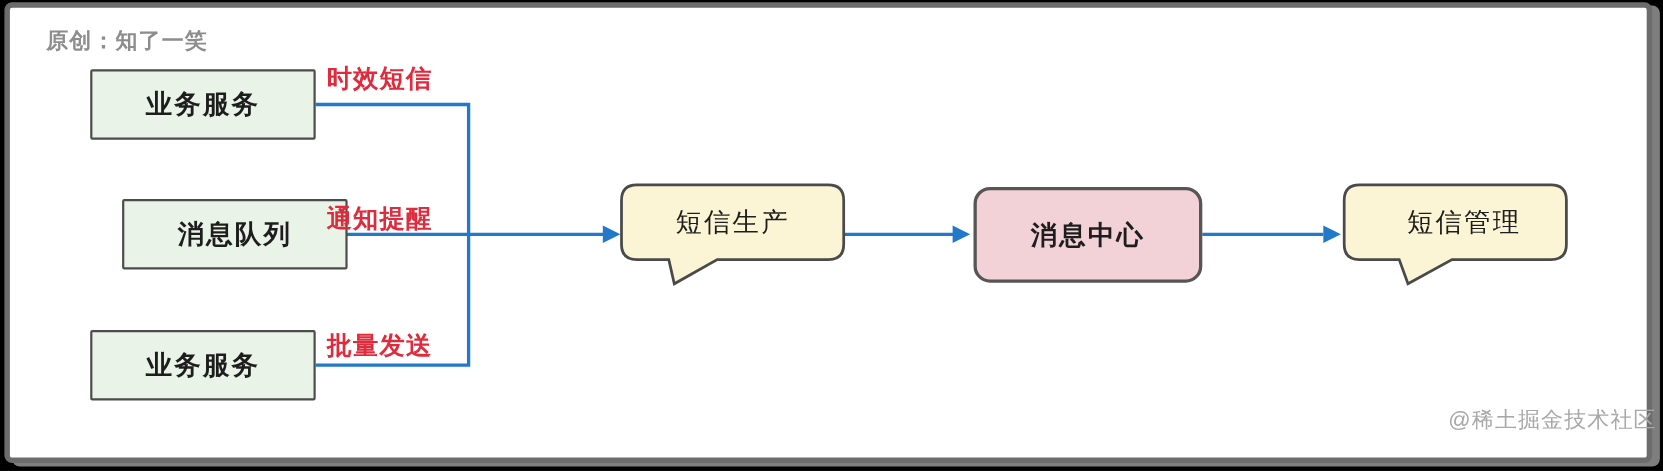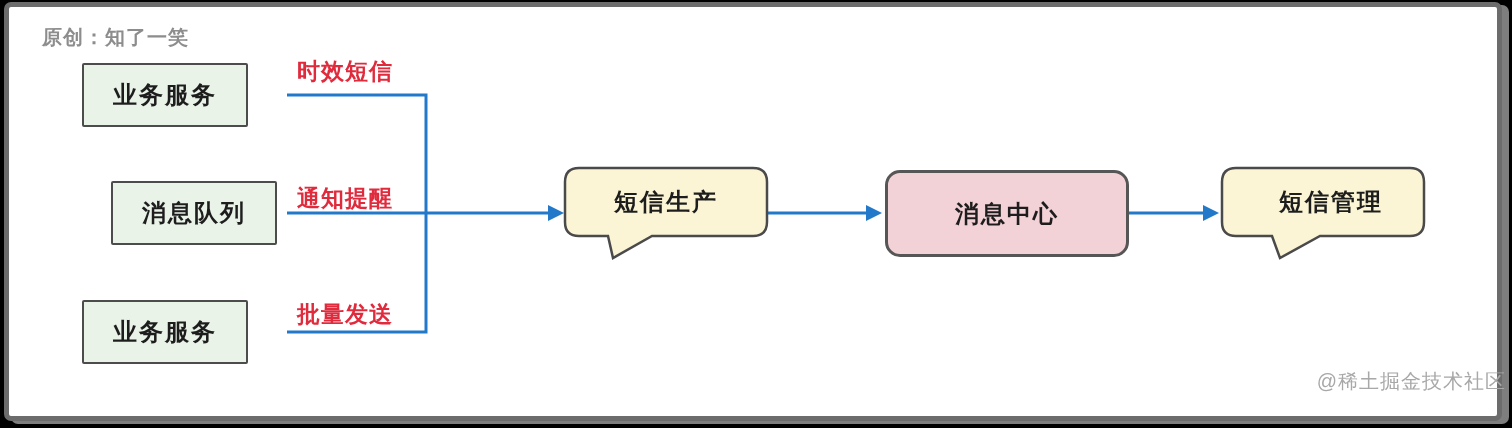--- a/index.html
+++ b/index.html
@@ -22,21 +22,21 @@
     z-index: 0;
   }
 
   .author-credit {
     position: absolute; left: 42px; top: 24px;
     font-size: 20px; font-weight: bold; color: #8d8d8d;
     letter-spacing: 1px; z-index: 3;
   }
 
   .src-box {
-    position: absolute; left: 82px; width: 166px; height: 64px;
+    position: absolute; left: 82px; width: 205px; height: 64px;
     background: #e9f3e8;
     border: 2px solid #4c4c4c;
     border-radius: 2px;
     display: flex; align-items: center; justify-content: center;
     font-size: 24px; font-weight: bold; color: #1d1d1d;
     letter-spacing: 2px; z-index: 2;
   }
   .src-box.b1 { top: 63px; }
   .src-box.b2 { top: 181px; margin-left: 29px; }
   .src-box.b3 { top: 300px; }
@@ -51,29 +51,29 @@
   .edge-label.t3 { top: 299px; }
 
   svg.wires {
     position: absolute; left: 0; top: 0; width: 1512px; height: 428px;
     z-index: 1; pointer-events: none;
   }
 
   .bubble-text {
     position: absolute; width: 202px; height: 68px; top: 168px;
     display: flex; align-items: center; justify-content: center;
-    font-size: 24px; font-weight: bold; color: #1d1d1d;
+    font-size: 24px; font-weight: normal; color: #1d1d1d;
     letter-spacing: 2px; z-index: 2; text-align: right;
   }
   .bubble-text.producer { left: 565px; }
   .bubble-text.manager  { left: 1230px; }
 
   .center-box {
     position: absolute; left: 885px; top: 170px;
-    width: 244px; height: 87px;
+    width: 208px; height: 87px;
     background: #f3d2d7;
     border: 3px solid #565656;
     border-radius: 15px;
     display: flex; align-items: center; justify-content: center;
     font-size: 24px; font-weight: bold; color: #1d1d1d;
     letter-spacing: 2px; z-index: 2;
   }
 
   .watermark {
     position: absolute; right: 6px; top: 368px;

